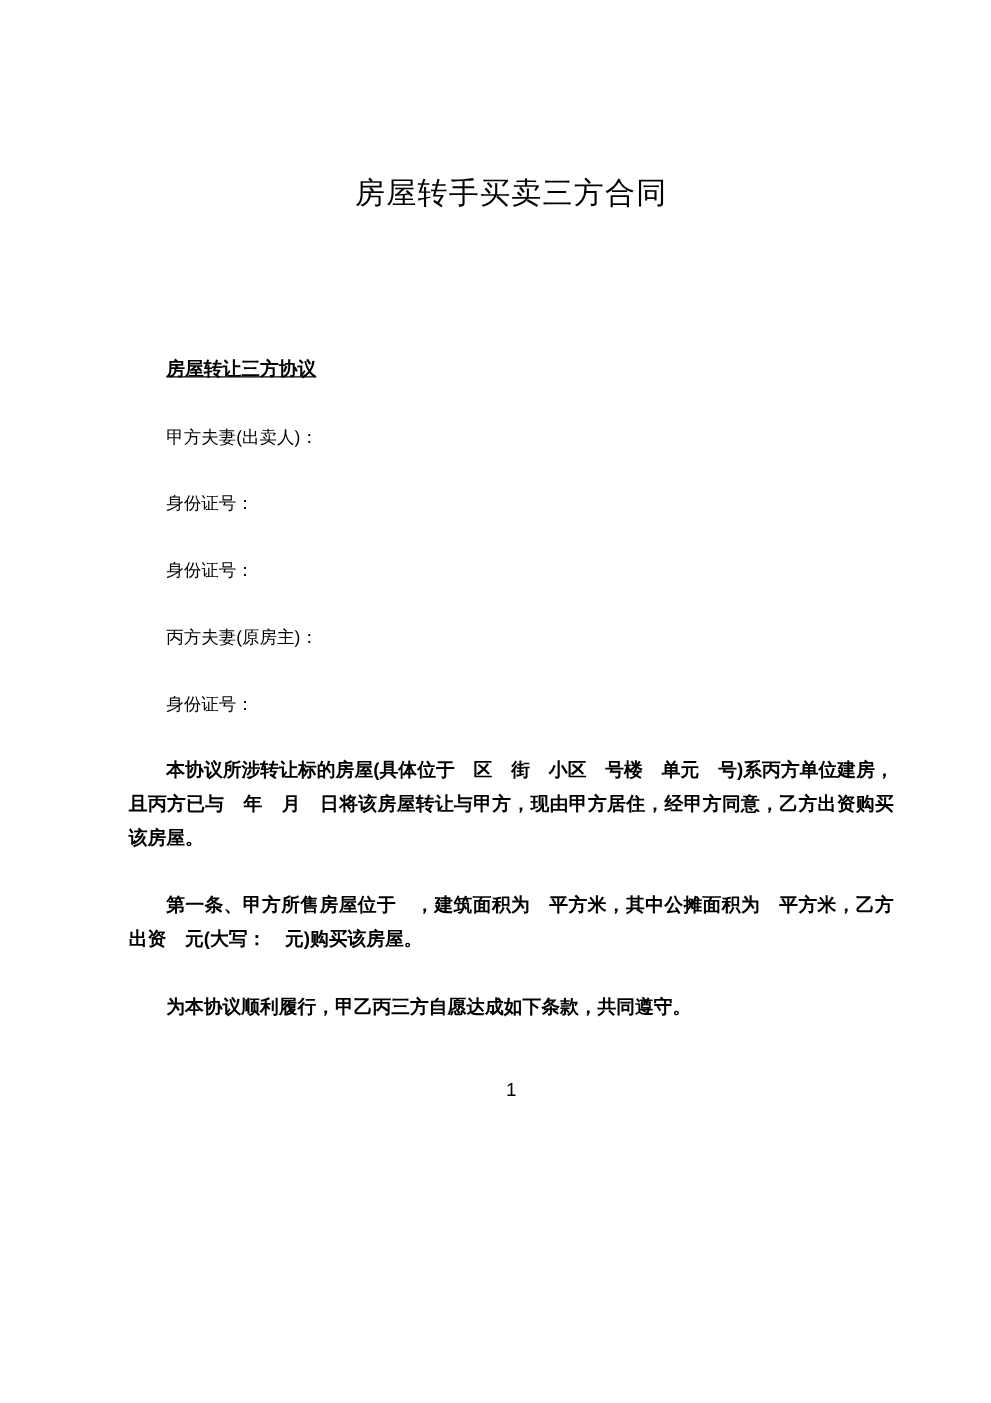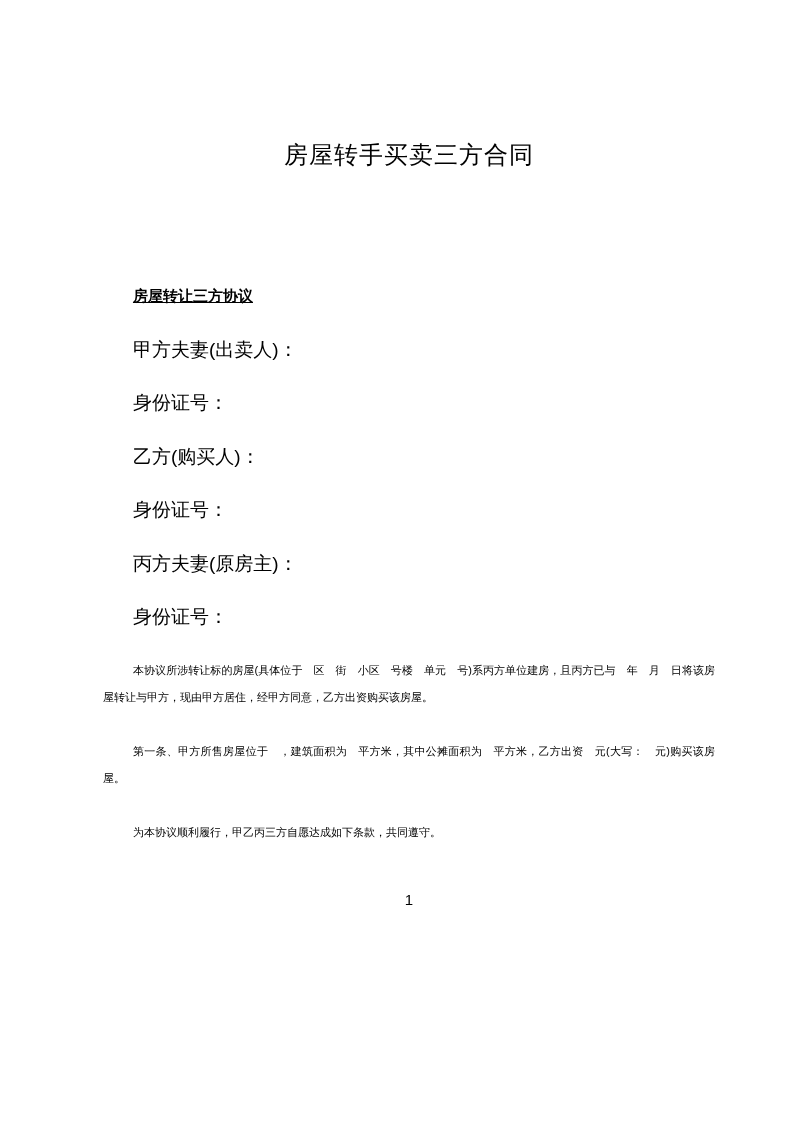--- a/index.html
+++ b/index.html
@@ -33,31 +33,31 @@
     margin: 113px 0 26.5px 0;
     font-size: 15px;
     line-height: 27px;
     font-weight: 700;
     text-indent: 30px;
     white-space: pre-wrap;
     text-decoration: underline;
   }
   .fill-line {
     margin: 0 0 26.5px 0;
-    font-size: 19px;
+    font-size: 14px;
     line-height: 27px;
     font-weight: 400;
     text-indent: 30px;
     white-space: pre-wrap;
   }
   .para {
     margin: 0 0 27px 0;
-    font-size: 11px;
+    font-size: 15px;
     line-height: 27px;
-    font-weight: 400;
+    font-weight: 700;
     text-indent: 30px;
     text-align: justify;
     white-space: pre-wrap;
   }
   .page-num {
     margin-top: 40px;
     font-size: 15px;
     line-height: 27px;
     text-align: center;
   }
@@ -68,21 +68,20 @@
 <div class="page">
 
   <h1 class="doc-title">房屋转手买卖三方合同</h1>
 
   <h2 class="doc-subtitle">房屋转让三方协议</h2>
 
   <div class="fill-line">甲方夫妻(出卖人)：</div>
 
   <div class="fill-line">身份证号：</div>
 
-  <div class="fill-line">乙方(购买人)：</div>
 
   <div class="fill-line">身份证号：</div>
 
   <div class="fill-line">丙方夫妻(原房主)：</div>
 
   <div class="fill-line">身份证号：</div>
 
 
   <p class="para">本协议所涉转让标的房屋(具体位于　区　街　小区　号楼　单元　号)系丙方单位建房，且丙方已与　年　月　日将该房屋转让与甲方，现由甲方居住，经甲方同意，乙方出资购买该房屋。</p>
 

